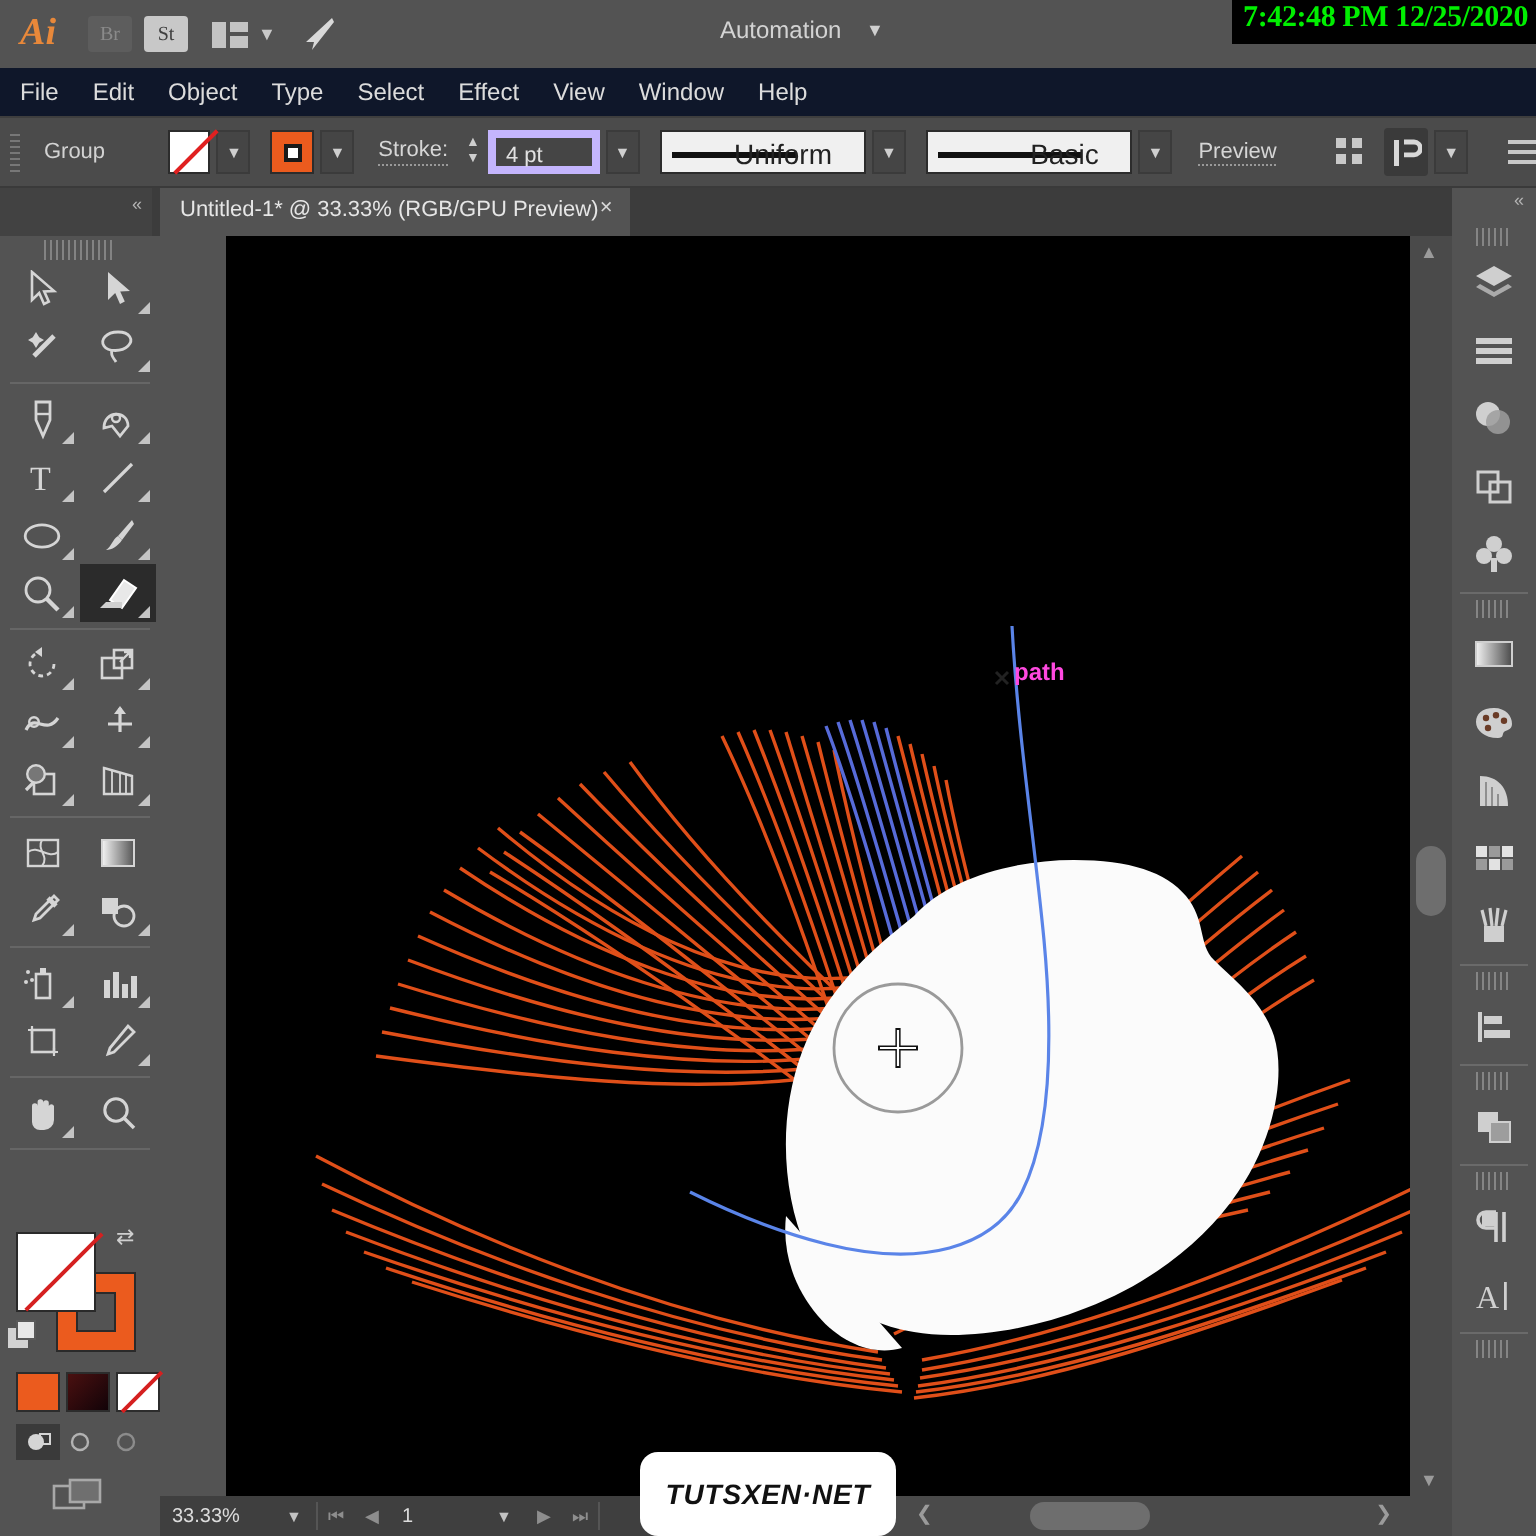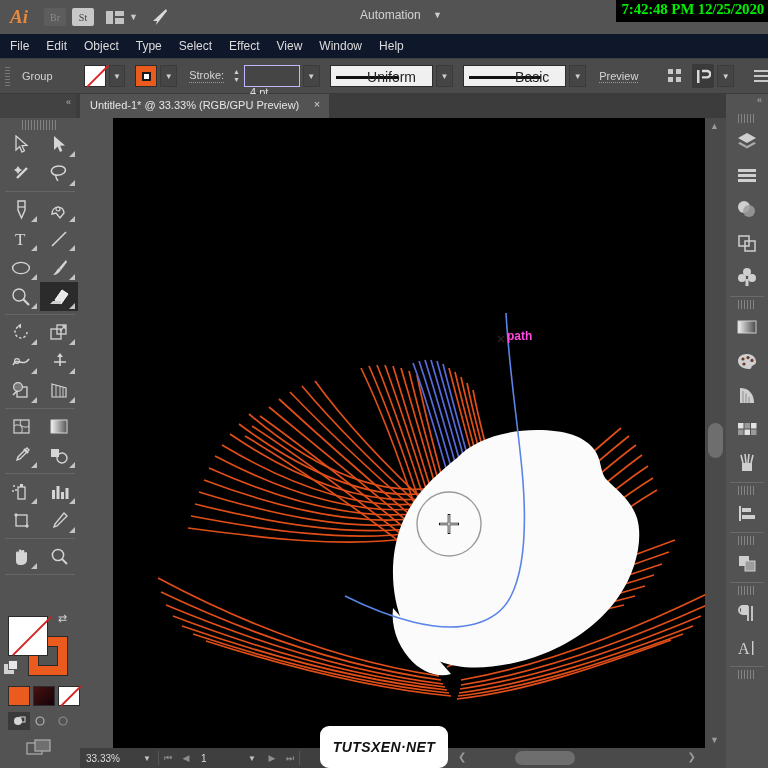--- a/index.html
+++ b/index.html
@@ -56,22 +56,22 @@
   .swatch-stroke i { width:9px; height:9px; background:#fff;
      border:2px solid #1a1a1a; display:block; }
   .dd-btn { width:17px; height:22px; background:#454545; border:1px solid #3b3b3b;
      color:#cfcfcf; font-size:8px; display:flex; align-items:center;
      justify-content:center; margin-left:3px; }
   .lbl-dot { color:#d6d6d6; font-size:11px; margin-left:12px;
      border-bottom:1px dotted #9a9a9a; padding-bottom:1px; }
   .spin { width:11px; height:22px; margin-left:7px; display:flex;
      flex-direction:column; align-items:center; justify-content:center;
      color:#cfcfcf; font-size:7px; line-height:8px; }
-  .num-field { width:56px; height:22px; background:#454545; border:1px solid #c4b5fd;
-     color:#e2e2e2; font-size:11px; padding:20px 0 0 5px; margin-left:2px; }
+  .num-field { width:56px; height:22px; background:#454545; border:4px solid #c4b5fd;
+     color:#e2e2e2; font-size:11px; padding:3px 0 0 5px; margin-left:2px; }
   .profile { width:104px; height:22px; background:#f0f0f0; border:1px solid #2c2c2c;
      margin-left:10px; position:relative; }
   .profile span { position:absolute; right:16px; top:3px; color:#222;
      font-size:14px; }
   .profile i { position:absolute; left:5px; top:10px; width:62px; height:3px;
      background:#111; display:block; }
   .opacity-lbl { color:#d6d6d6; font-size:11px; margin-left:13px;
      border-bottom:1px dotted #9a9a9a; }
   .grid-ico { width:14px; height:14px; margin-left:30px; position:relative; }
   .grid-ico i { position:absolute; width:5px; height:5px; background:#c8c8c8; }
@@ -80,21 +80,21 @@
   .ham { width:14px; height:12px; margin-left:20px; display:flex;
      flex-direction:column; justify-content:space-between; }
   .ham i { height:2px; background:#c8c8c8; display:block; }
 
   
   .tabrow { position:absolute; left:0; top:94px; width:768px; height:24px;
      background:#3c3c3c; }
   .panel-collapse { position:absolute; width:76px; height:24px; background:#424242;
      color:#b6b6b6; font-size:9px; text-align:right; padding:3px 5px 0 0; }
   .doctab { position:absolute; left:80px; top:0; height:24px; background:#535353;
-     color:#e6e6e6; font-size:11px; padding:5px 30px 0 10px; }
+     color:#e6e6e6; font-size:11px; padding:5px 16px 0 10px; }
   .doctab .x { position:absolute; right:9px; top:4px; color:#d6d6d6; font-size:11px; }
 
   
   .ltool { position:absolute; left:0; top:118px; width:80px; height:650px;
      background:#535353; }
   .tgrip { height:10px; margin:2px 22px 0 22px;
      background:repeating-linear-gradient(90deg,#838383 0 1px,#535353 1px 3px); }
   .tgrid { display:flex; flex-wrap:wrap; width:76px; margin-left:2px; }
   .tool { width:38px; height:29px; display:flex; align-items:center;
      justify-content:center; position:relative; }

